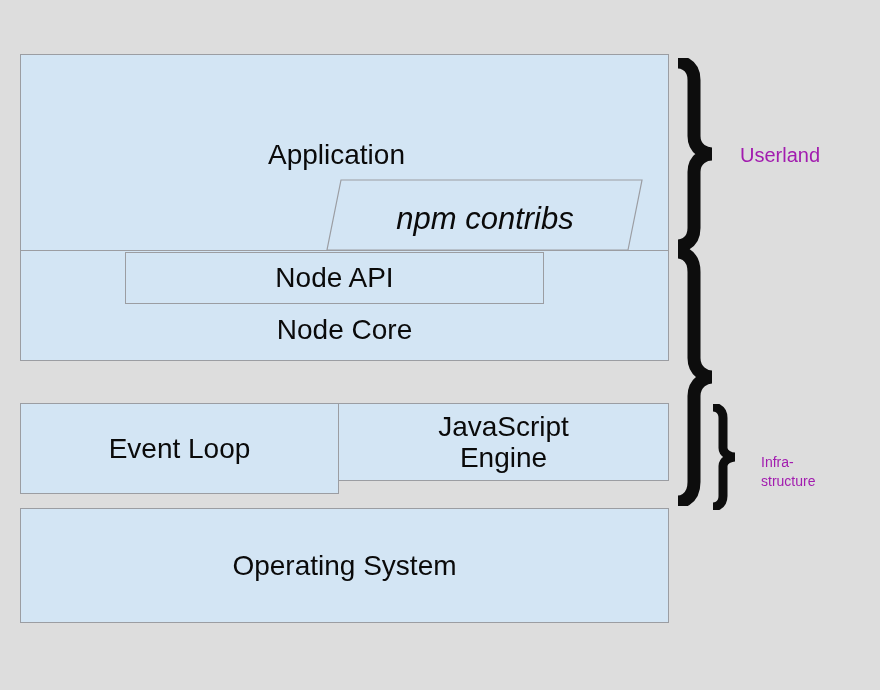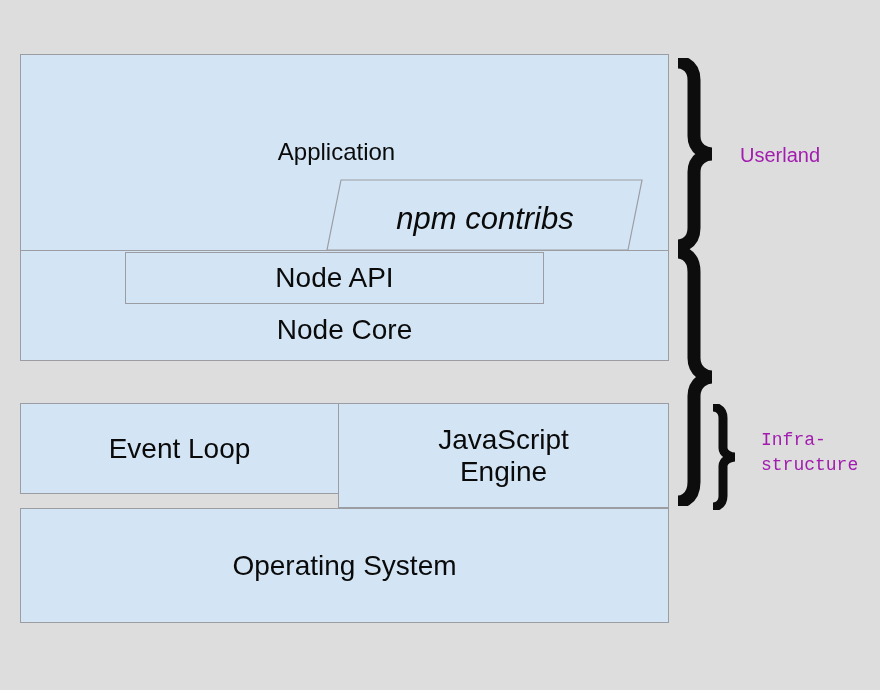--- a/index.html
+++ b/index.html
@@ -40,21 +40,21 @@
   }
 
   
   #layer-application {
     left: 20px;  top: 54px;   width: 649px; height: 197px;
   }
   #layer-application .box-label {
     position: absolute;
     left: 0; right: 16px;
     top: 84px;
-    font-size: 24px;
+    font-size: 28px;
   }
 
   #layer-node-core {
     left: 20px;  top: 250px;  width: 649px; height: 111px;
   }
   #layer-node-core .box-label {
     position: absolute;
     left: 0; right: 0;
     top: 63px;
     font-size: 28px;
@@ -65,21 +65,21 @@
     z-index: 4;
   }
   #box-node-api .box-label { font-size: 28px; }
 
   #layer-event-loop {
     left: 20px;  top: 403px;  width: 319px; height: 91px;
   }
   #layer-event-loop .box-label { font-size: 28px; }
 
   #layer-js-engine {
-    left: 338px; top: 403px;  width: 331px; height: 105px;
+    left: 338px; top: 403px;  width: 331px; height: 78px;
   }
   #layer-js-engine .box-label { font-size: 28px; }
 
   #layer-operating-system {
     left: 20px;  top: 508px;  width: 649px; height: 115px;
   }
   #layer-operating-system .box-label { font-size: 28px; }
 
   
   #shape-npm-contribs {
@@ -126,23 +126,22 @@
   }
   #caption-userland {
     left: 740px; top: 142px;
     font-size: 20px;
   }
   #caption-node-runtime {
     left: 755px; top: 328px;
     font-size: 20px;
   }
   #caption-infrastructure {
-    left: 761px; top: 428px;
-    font-size: 18px;
-    font-family: Liberation Mono, monospace;
+    left: 761px; top: 453px;
+    font-size: 14px;
   }
 </style>
 </head>
 <body>
 
 <div id="stage">
 
   <div class="box" id="layer-application">
     <div class="box-label">Application</div>
   </div>

